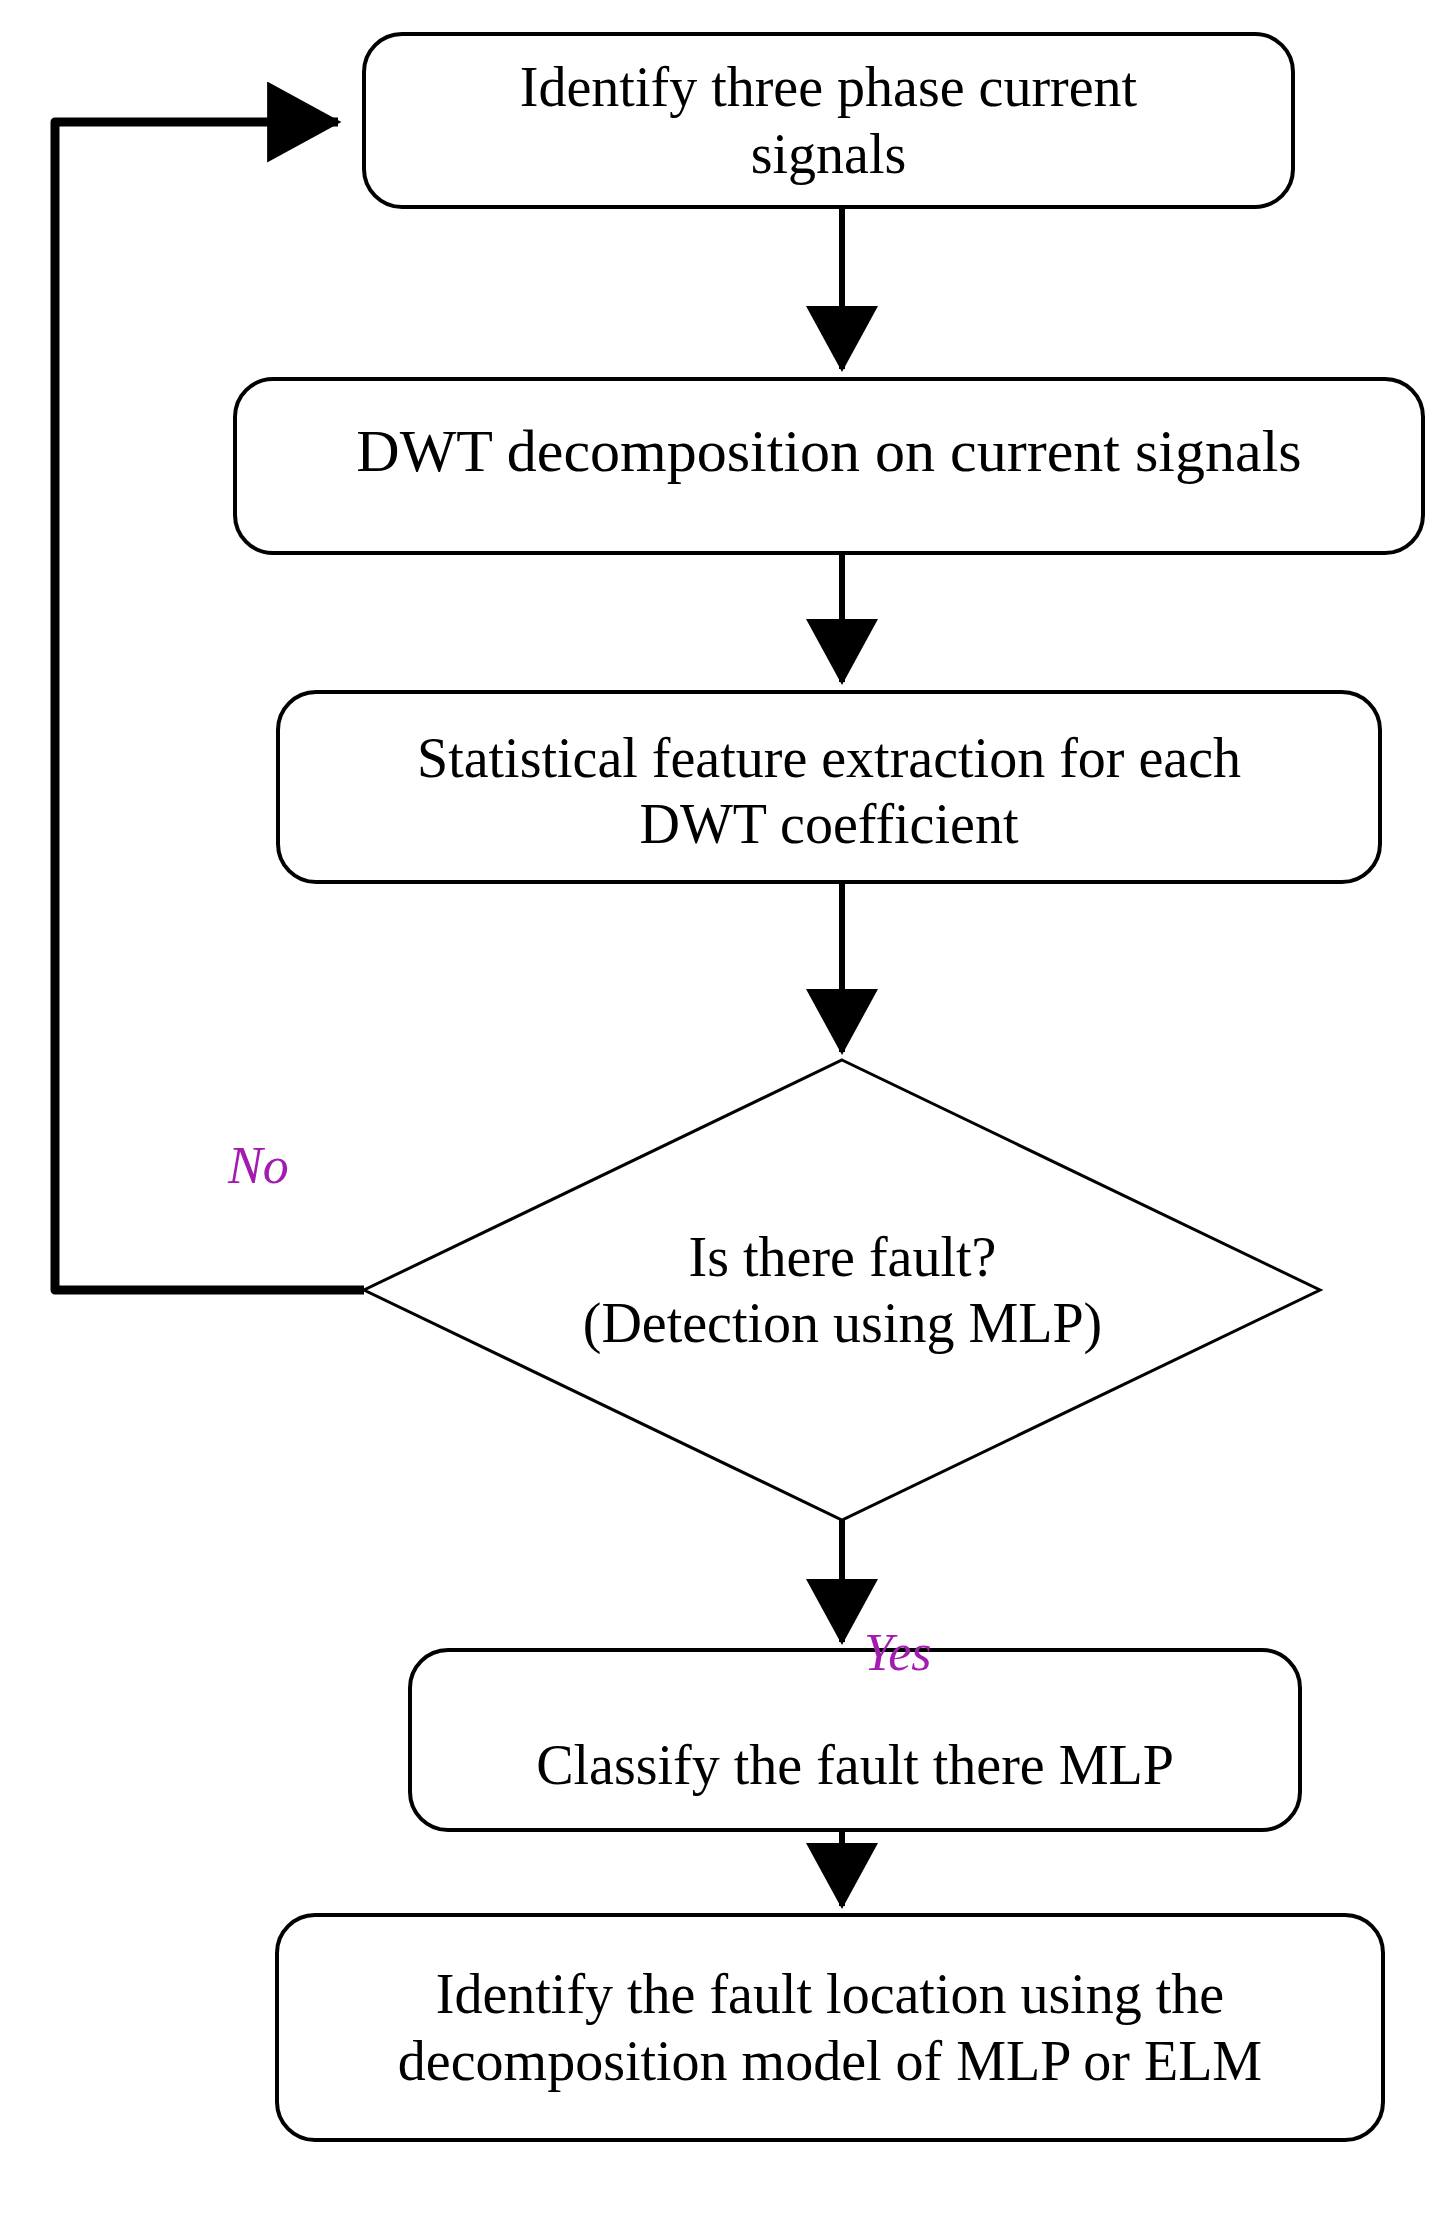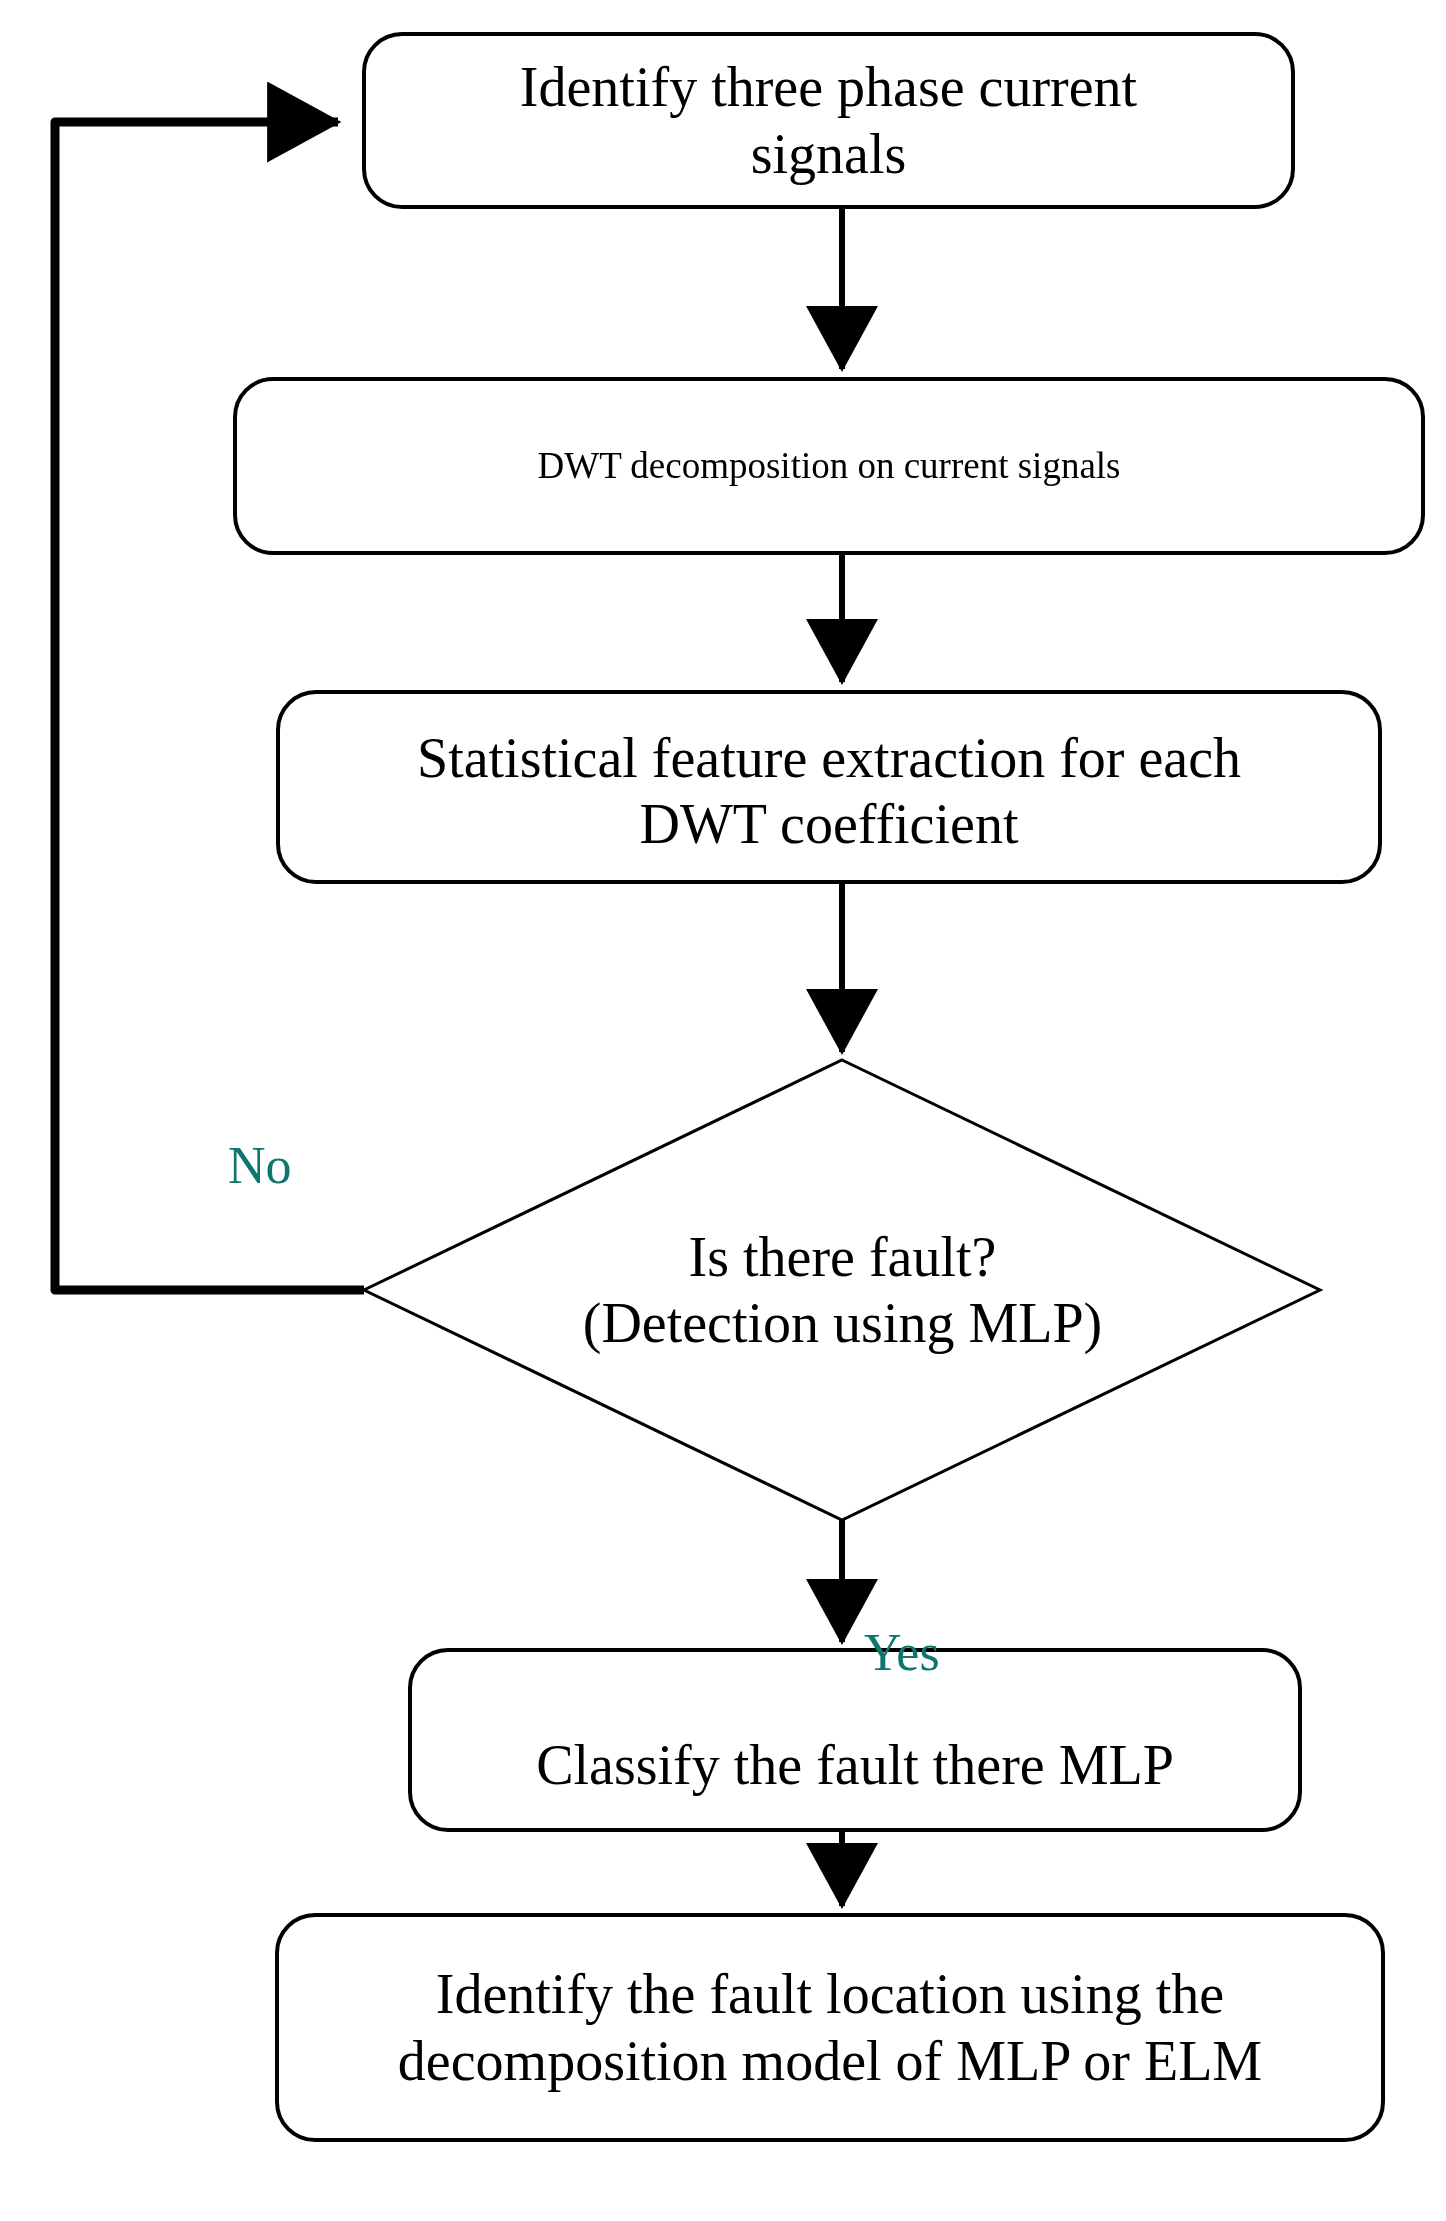--- a/index.html
+++ b/index.html
@@ -12,24 +12,25 @@
     color:#000;
     font-family:"Liberation Serif","DejaVu Serif",serif;
     line-height:1.18;
     white-space:pre-line;
     pointer-events:none;
   }
   .edge-label{
     position:absolute;
     font-family:"Liberation Serif","DejaVu Serif",serif;
     font-size:52px;
-    color:#0f766e;
+    color:#a21caf;
+    font-style:italic;
   }
   .n1{left:364px;top:34px;width:929px;height:173px;font-size:56px;}
-  .n2{left:235px;top:379px;width:1188px;height:174px;font-size:37px;}
+  .n2{left:235px;top:364px;width:1188px;height:174px;font-size:60px;}
   .n3{left:278px;top:696px;width:1102px;height:190px;font-size:56px;}
   .n4{left:430px;top:1175px;width:825px;height:230px;font-size:56px;}
   .n5{left:410px;top:1695px;width:890px;height:140px;font-size:56px;}
   .n6{left:277px;top:1915px;width:1106px;height:225px;font-size:56px;}
   .lbl-no{left:228px;top:1136px;}
   .lbl-yes{left:864px;top:1623px;}
 </style>
 </head>
 <body>
 

